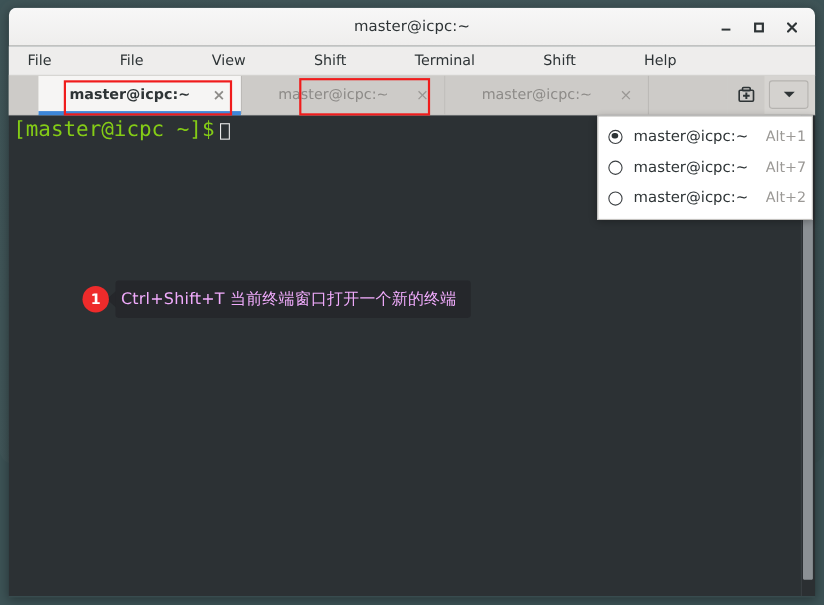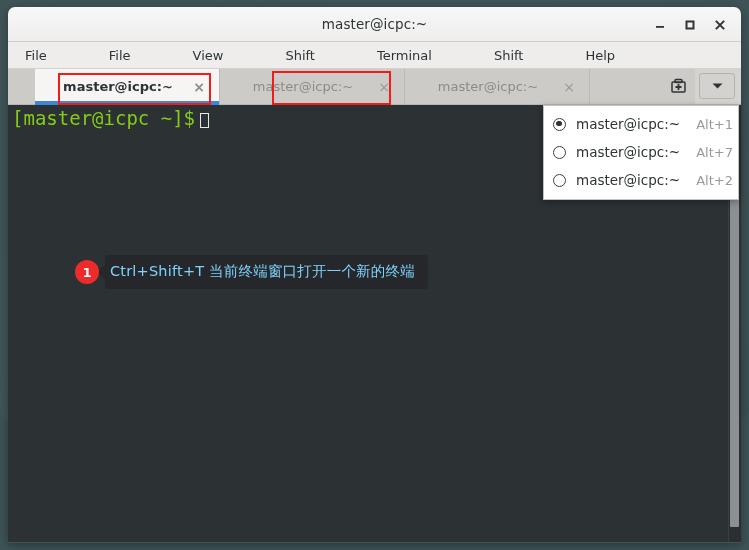--- a/index.html
+++ b/index.html
@@ -185,21 +185,21 @@
   }
   #callout-arrow {
     width: 0; height: 0;
     border-top: 8px solid transparent;
     border-bottom: 8px solid transparent;
     border-right: 9px solid #25272b;
     margin-left: -2px;
   }
   #callout-body {
     background: #25272b;
-    color: #7dd3fc;
+    color: #f0abfc;
     font-size: 14.5px;
     padding: 7px 13px 8px 5px;
     border-radius: 3px;
     white-space: nowrap;
     margin-left: -1px;
     letter-spacing: .2px;
     text-align: right;
   }
 
   

